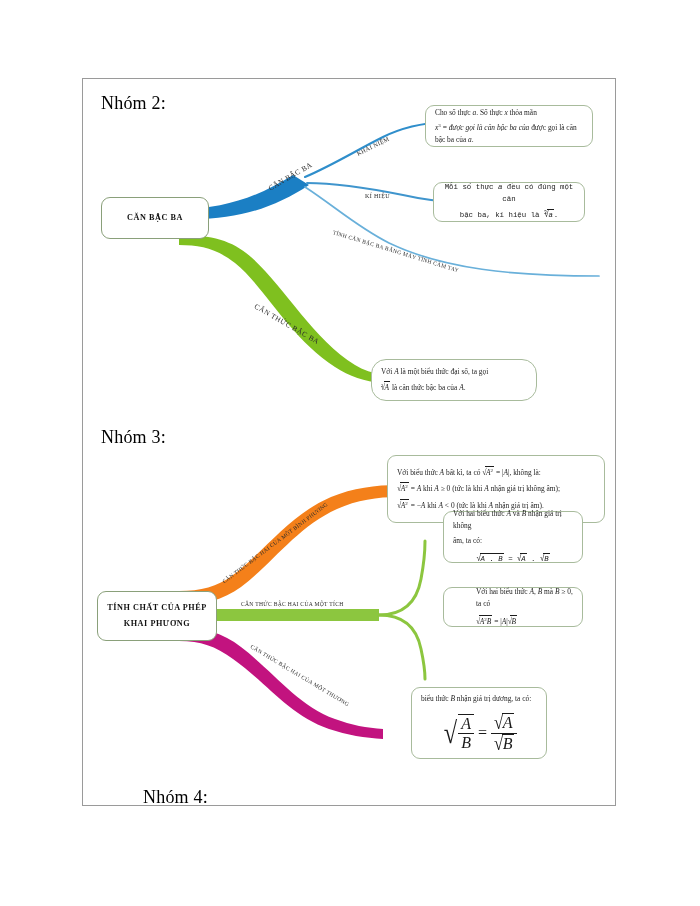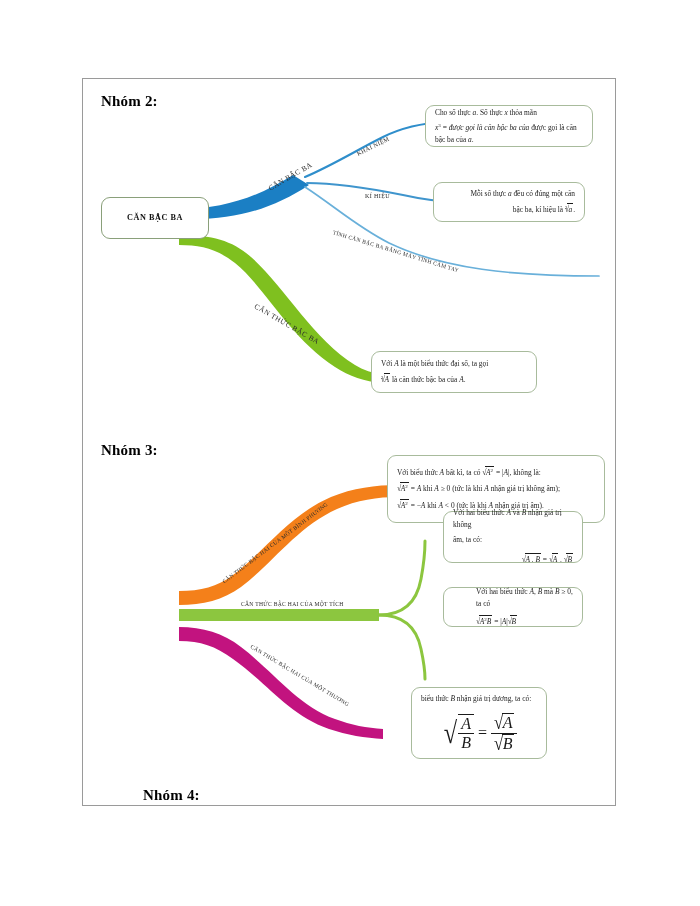--- a/index.html
+++ b/index.html
@@ -1,28 +1,28 @@
 <!DOCTYPE html>
 <html><head>
 <meta charset="utf-8">
 <style>
   html,body{margin:0;padding:0;background:#ffffff;}
   body{width:700px;height:906px;font-family:"Liberation Serif",serif;color:#1a1a1a;position:relative;overflow:hidden;}
   .page{position:absolute;left:82px;top:78px;width:534px;height:728px;border:1px solid #9a9a9a;background:#fff;box-sizing:border-box;}
-  .group-label{position:absolute;font-family:"Liberation Serif",serif;font-weight:bold;font-size:15px;letter-spacing:.2px;color:#000;}
+  .group-label{position:absolute;font-family:"Liberation Serif",serif;font-weight:normal;font-size:18px;letter-spacing:.2px;color:#000;}
   .canvas{position:absolute;left:0;top:0;width:534px;height:728px;}
   .canvas svg{position:absolute;left:0;top:0;overflow:visible;}
   .node{position:absolute;border:1px solid #8aa07a;border-radius:9px;background:#fff;box-sizing:border-box;
         display:flex;align-items:center;justify-content:center;flex-direction:column;text-align:center;}
   .root-node{font-weight:bold;font-size:8.2px;letter-spacing:.55px;color:#111;line-height:1.9;}
   .leaf-box{position:absolute;border:1px solid #a8bb9c;border-radius:9px;background:#fff;box-sizing:border-box;
             padding:7px 9px;display:flex;flex-direction:column;justify-content:center;}
   .leaf-box p{margin:0 0 3px 0;font-size:7.4px;line-height:1.62;color:#1b1b1b;}
   .leaf-box p:last-child{margin-bottom:0;}
-  .ctr{text-align:right;}
+  .ctr{text-align:center;font-family:Liberation Mono, monospace;}
   .bl{position:absolute;font-size:7.3px;letter-spacing:.5px;color:#2b2b2b;white-space:nowrap;transform-origin:left center;}
   .bl.sm{font-size:6.1px;letter-spacing:.35px;}
   .bl.xs{font-size:5.6px;letter-spacing:.3px;}
   i,em{font-style:italic;}
   .rad{display:inline-block;position:relative;white-space:nowrap;}
   .rad>.bar{border-top:1px solid #1b1b1b;padding:0 1px 0 1px;display:inline-block;margin-left:-1px;}
   .idx{font-size:.62em;vertical-align:.62em;margin-right:-2.5px;display:inline-block;}
   .sq{font-size:1.05em;display:inline-block;transform:scaleY(1.18);margin-right:-.5px;}
   .sup{font-size:.68em;vertical-align:.52em;}
   .frac{display:inline-block;vertical-align:middle;text-align:center;line-height:1.15;}
@@ -66,40 +66,44 @@
     <div class="leaf-box" style="left:342px;top:26px;width:168px;height:42px;">
       <p><span>Cho số thực </span><i>a</i><span>. Số thực </span><i>x</i><span> thỏa mãn</span></p>
       <p><i>x</i><span class="sup">3</span><span> = </span><i> được gọi là căn bậc ba của </i><span> được gọi là căn bậc ba của </span><i>a</i><span>.</span></p>
     </div>
 
     <div class="leaf-box" style="left:350px;top:103px;width:152px;height:40px;">
       <p class="ctr"><span>Mỗi số thực </span><i>a</i><span> đều có đúng một căn</span></p>
       <p class="ctr"><span>bậc ba, kí hiệu là </span><span class="rad"><span class="idx">3</span><span class="sq">√</span><span class="bar"><i>a</i></span></span><span>.</span></p>
     </div>
 
-    <div class="leaf-box" style="left:288px;top:272px;width:166px;height:42px;">
+    <div class="leaf-box" style="left:288px;top:280px;width:166px;height:42px;border-radius:15px;">
       <p><span>Với </span><i>A</i><span> là một biểu thức đại số, ta gọi</span></p>
       <p><span class="rad"><span class="idx">3</span><span class="sq">√</span><span class="bar"><i>A</i></span></span><span> là căn thức bậc ba của </span><i>A</i><span>.</span></p>
     </div>
   </div>
 
-  <div class="group-label" style="left:18px;top:363px;">Nhóm 3:</div>
+  <div class="group-label" style="left:18px;top:348px;">Nhóm 3:</div>
 
   <div class="canvas" style="top:0;">
     <svg width="534" height="728" viewBox="0 0 534 728">
 
       <path d="M 96 512 C 118 512 134 508 150 496 C 182 472 206 436 248 418 C 270 409 292 406 316 406 L 316 418 C 294 418 274 421 254 430 C 214 448 190 484 158 508 C 140 521 120 526 96 526 Z" fill="#f4801a"></path>
 
       <path d="M 96 530 L 296 530 L 296 542 L 96 542 Z" fill="#8cc63f"></path>
       <path d="M 296 536 C 322 536 334 522 338 500 C 341 484 342 470 342 462" fill="none" stroke="#8cc63f" stroke-width="3" stroke-linecap="round"></path>
       <path d="M 296 536 C 322 536 334 550 338 570 C 341 584 342 594 342 600" fill="none" stroke="#8cc63f" stroke-width="3" stroke-linecap="round"></path>
 
       <path d="M 96 548 C 120 548 140 554 158 568 C 192 594 214 626 252 640 C 268 646 284 649 300 650 L 300 660 C 282 659 264 656 246 650 C 206 636 184 604 150 580 C 132 567 118 562 96 562 Z" fill="#c2137f"></path>
     </svg>
 
+    <div class="node root-node" style="left:14px;top:512px;width:120px;height:50px;">
+      <span>TÍNH CHẤT CỦA PHÉP</span>
+      <span>KHAI PHƯƠNG</span>
+    </div>
 
     <div class="bl xs" style="left:140px;top:500px;transform:rotate(-37deg);">CĂN THỨC BẬC HAI CỦA MỘT BÌNH PHƯƠNG</div>
     <div class="bl xs" style="left:158px;top:522px;">CĂN THỨC BẬC HAI CỦA MỘT TÍCH</div>
     <div class="bl xs" style="left:168px;top:564px;transform:rotate(31deg);">CĂN THỨC BẬC HAI CỦA MỘT THƯƠNG</div>
 
     <div class="leaf-box" style="left:304px;top:376px;width:218px;height:68px;">
       <p><span>Với biểu thức </span><i>A</i><span> bất kì, ta có </span><span class="rad"><span class="sq">√</span><span class="bar"><i>A</i><span class="sup">2</span></span></span><span> = |</span><i>A</i><span>|, không là:</span></p>
       <p><span class="rad"><span class="sq">√</span><span class="bar"><i>A</i><span class="sup">2</span></span></span><span> = </span><i>A</i><span> khi </span><i>A</i><span> ≥ 0 (tức là khi </span><i>A</i><span> nhận giá trị không âm);</span></p>
       <p><span class="rad"><span class="sq">√</span><span class="bar"><i>A</i><span class="sup">2</span></span></span><span> = −</span><i>A</i><span> khi </span><i>A</i><span> &lt; 0 (tức là khi </span><i>A</i><span> nhận giá trị âm).</span></p>
     </div>

